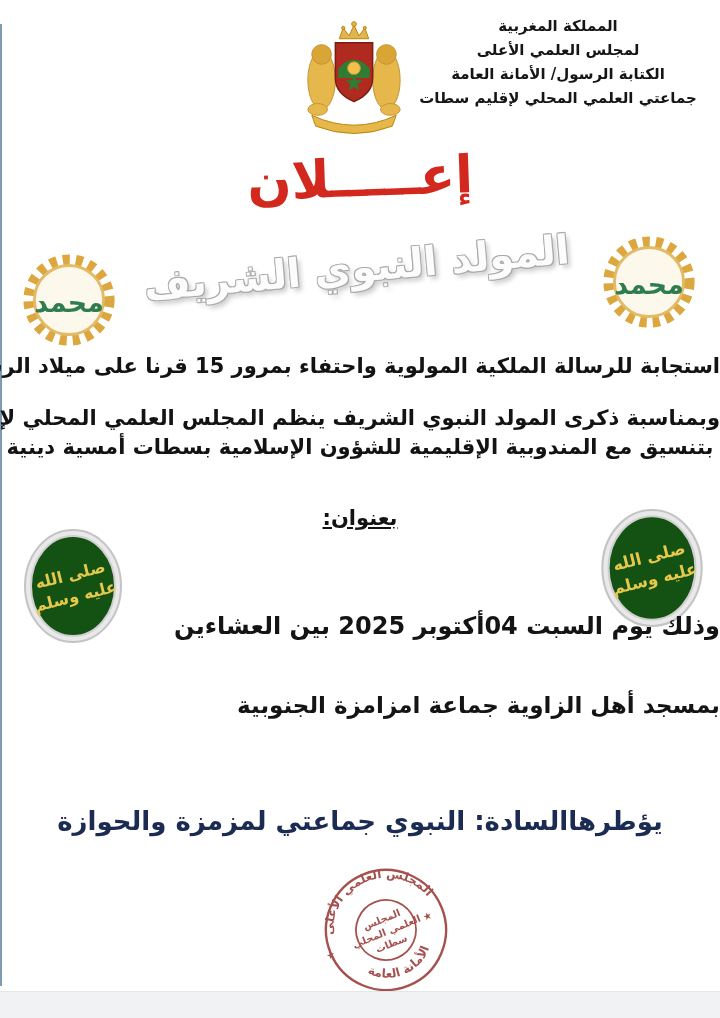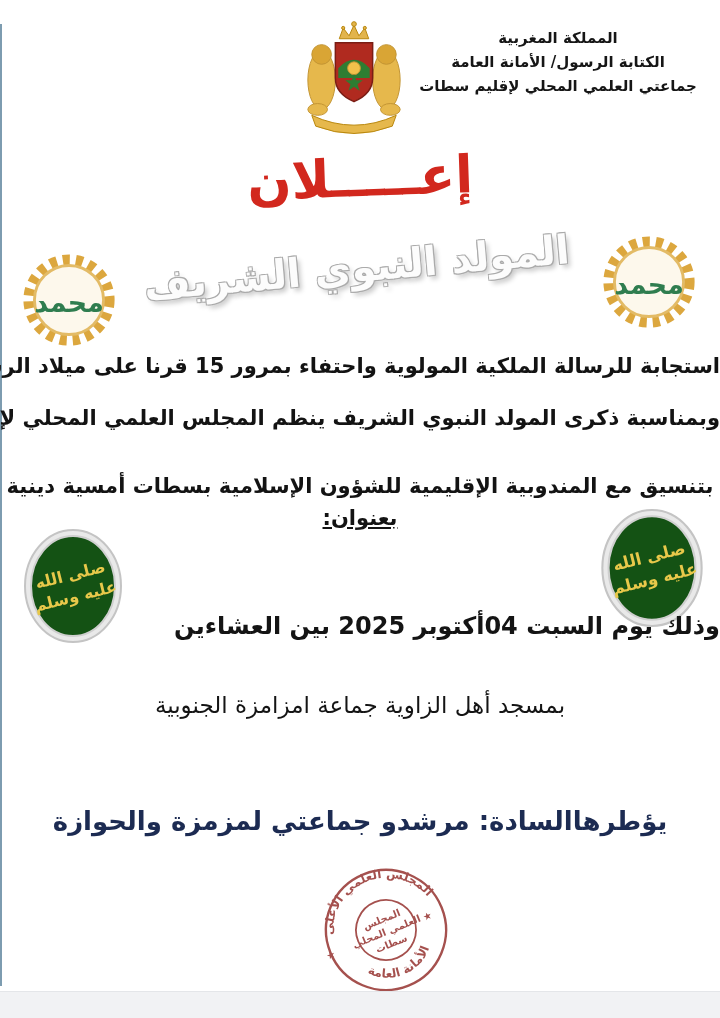--- a/index.html
+++ b/index.html
@@ -5,21 +5,21 @@
   html,body { margin:0; padding:0; background:#ffffff; }
   .page {
     position:relative; width:720px; height:1018px; margin:0 auto;
     background:#ffffff; overflow:hidden; direction:rtl;
     font-family:"DejaVu Sans", sans-serif; color:#141414;
   }
   .edge-line { position:absolute; left:0; top:24px; width:2px; height:962px; background:#7d9cb0; }
 
   
   .header-text {
-    position:absolute; top:26px; left:402px; width:312px;
+    position:absolute; top:14px; left:402px; width:312px;
     text-align:center; font-weight:bold; font-size:15px; line-height:1.6; color:#161616;
   }
   .coat { position:absolute; left:300px; top:18px; width:108px; height:122px; }
 
   
   .announce-title {
     position:absolute; top:148px; left:0; width:100%; text-align:center;
     color:#d2281e; font-size:52px; font-weight:bold; transform:rotate(-2deg);
     letter-spacing:1px;
   }
@@ -34,29 +34,29 @@
   }
   .rosette { position:absolute; width:96px; height:96px; }
   .rosette.pos-left  { left:21px;  top:252px; }
   .rosette.pos-right { left:601px; top:234px; }
 
   
   .body-line { position:absolute; left:0; width:100%; text-align:center;
                font-weight:bold; color:#131313; white-space:nowrap; }
   .bl-1 { top:354px; font-size:21px; }
   .bl-2 { top:406px; font-size:21px; }
-  .bl-3 { top:474px; font-size:21px; }
+  .bl-3 { top:435px; font-size:21px; }
   .bl-4 { top:506px; font-size:21px;text-decoration:underline; }
 
   .event-title { position:absolute; top:550px; left:0; width:100%; text-align:center;
                  color:#d2281e; font-size:28px; font-weight:bold; }
   .date-line   { position:absolute; top:612px; left:0; width:100%; text-align:right;
                  font-size:24px; font-weight:bold; }
-  .location-line { position:absolute; top:692px; left:0; width:100%; text-align:center;
-                 font-size:23px; font-weight:normal; }
+  .location-line { position:absolute; top:692px; left:0; width:100%; text-align:right;
+                 font-size:23px; font-weight:bold; }
   .organizers  { position:absolute; top:806px; left:0; width:100%; text-align:center;
                  color:#1c2b52; font-size:26px; font-weight:bold; }
 
   .green-med { position:absolute; }
   .green-med.pos-left  { left:23px;  top:527px; width:100px; height:118px; }
   .green-med.pos-right { left:596px; top:508px; width:112px; height:120px; }
 
   .stamp { position:absolute; left:316px; top:860px; width:140px; height:140px;
            transform:rotate(-22deg); opacity:.92; }
 
@@ -87,20 +87,21 @@
     </g>
     <path d="M36 24 h38 v36 q0 16 -19 24 q-19 -8 -19 -24 Z" fill="#b02a1f" stroke="#7a1d14" stroke-width="1.5"></path>
     <path d="M39 50 q16 -17 32 0 l0 10 h-32 Z" fill="#2e7d32"></path>
     <circle cx="55" cy="50" r="6.5" fill="#f3c14b" stroke="#c29433"></circle>
     <path d="M55 56 l2.2 6.4 h6.8 l-5.4 4 2 6.6 -5.6 -4 -5.6 4 2 -6.6 -5.4 -4 h6.8 Z" fill="#2e7d32"></path>
     <path d="M12 98 q43 20 86 0 l-4 11 q-39 15 -78 0 Z" fill="#e6b84c" stroke="#b8860b" stroke-width="1"></path>
   </svg>
 
   <div class="header-text">
     <div>المملكة المغربية</div>
+    <div>لمجلس العلمي الأعلى</div>
     <div>الكتابة الرسول/ الأمانة العامة</div>
     <div>جماعتي العلمي المحلي لإقليم سطات</div>
   </div>
 
   <div class="announce-title">إعـــــلان</div>
 
   <svg class="rosette pos-right" viewBox="0 0 100 100">
     <circle cx="50" cy="50" r="40" fill="none" stroke="#dca73e" stroke-width="15" stroke-dasharray="7 6"></circle>
     <circle cx="50" cy="50" r="36" fill="#fdf8ec" stroke="#e3bb66" stroke-width="3"></circle>
     <text x="50" y="62" font-size="28" font-weight="bold" fill="#2f7d4f" text-anchor="middle">محمد</text>
@@ -133,21 +134,21 @@
     <ellipse cx="50" cy="58" rx="42" ry="50" fill="#145214" stroke="#cfcfcf" stroke-width="2"></ellipse>
     <g transform="rotate(-14 50 58)" font-weight="bold" fill="#e8c84a" text-anchor="middle">
       <text x="50" y="52" font-size="16">صلى الله</text>
       <text x="50" y="74" font-size="16">عليه وسلم</text>
     </g>
   </svg>
 
   <div class="date-line">وذلك يوم السبت 04أكتوبر 2025 بين العشاءين</div>
   <div class="location-line">بمسجد أهل الزاوية جماعة امزامزة الجنوبية</div>
 
-  <div class="organizers">يؤطرهاالسادة: مرشدو  جماعتي لمزمزة والحوازة</div>
+  <div class="organizers">يؤطرهاالسادة: النبوي  جماعتي لمزمزة والحوازة</div>
 
   <svg class="stamp" viewBox="0 0 140 140">
     <defs>
       <path id="arcT" d="M 16 72 A 54 54 0 0 1 124 72" fill="none"></path>
       <path id="arcB" d="M 26 74 A 44 44 0 0 0 114 74" fill="none"></path>
     </defs>
     <circle cx="70" cy="70" r="60" fill="none" stroke="#9e4340" stroke-width="2.4"></circle>
     <circle cx="70" cy="70" r="30" fill="none" stroke="#9e4340" stroke-width="1.8"></circle>
     <text fill="#9e4340" font-size="12" font-weight="bold">
       <textPath href="#arcT" startOffset="50%" text-anchor="middle">المجلس العلمي الأعلى</textPath>

